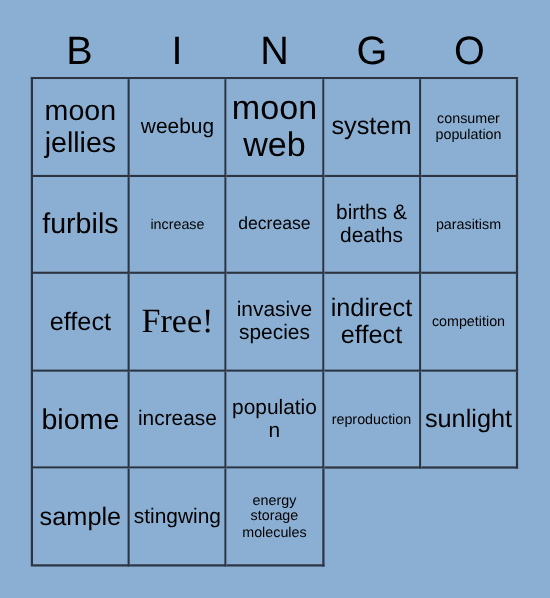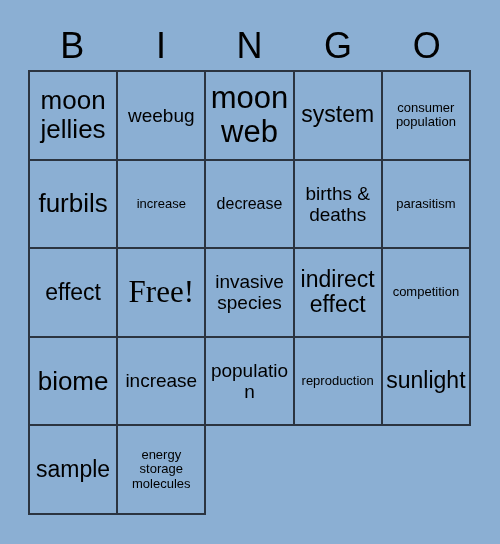--- a/index.html
+++ b/index.html
@@ -158,17 +158,20 @@
     <div class="cell">
         <span class="cell-text s-xs">reproduction</span>
       </div>
     <div class="cell">
         <span class="cell-text s-lg">sunlight</span>
       </div>
     <div class="cell">
         <span class="cell-text s-lg">sample</span>
       </div>
     <div class="cell">
+        <span class="cell-text s-md">stingwing</span>
+      </div>
+    <div class="cell">
         <span class="cell-text s-xs">energy storage molecules</span>
       </div>
   </div>
 
 </div>
 
 </body></html>

